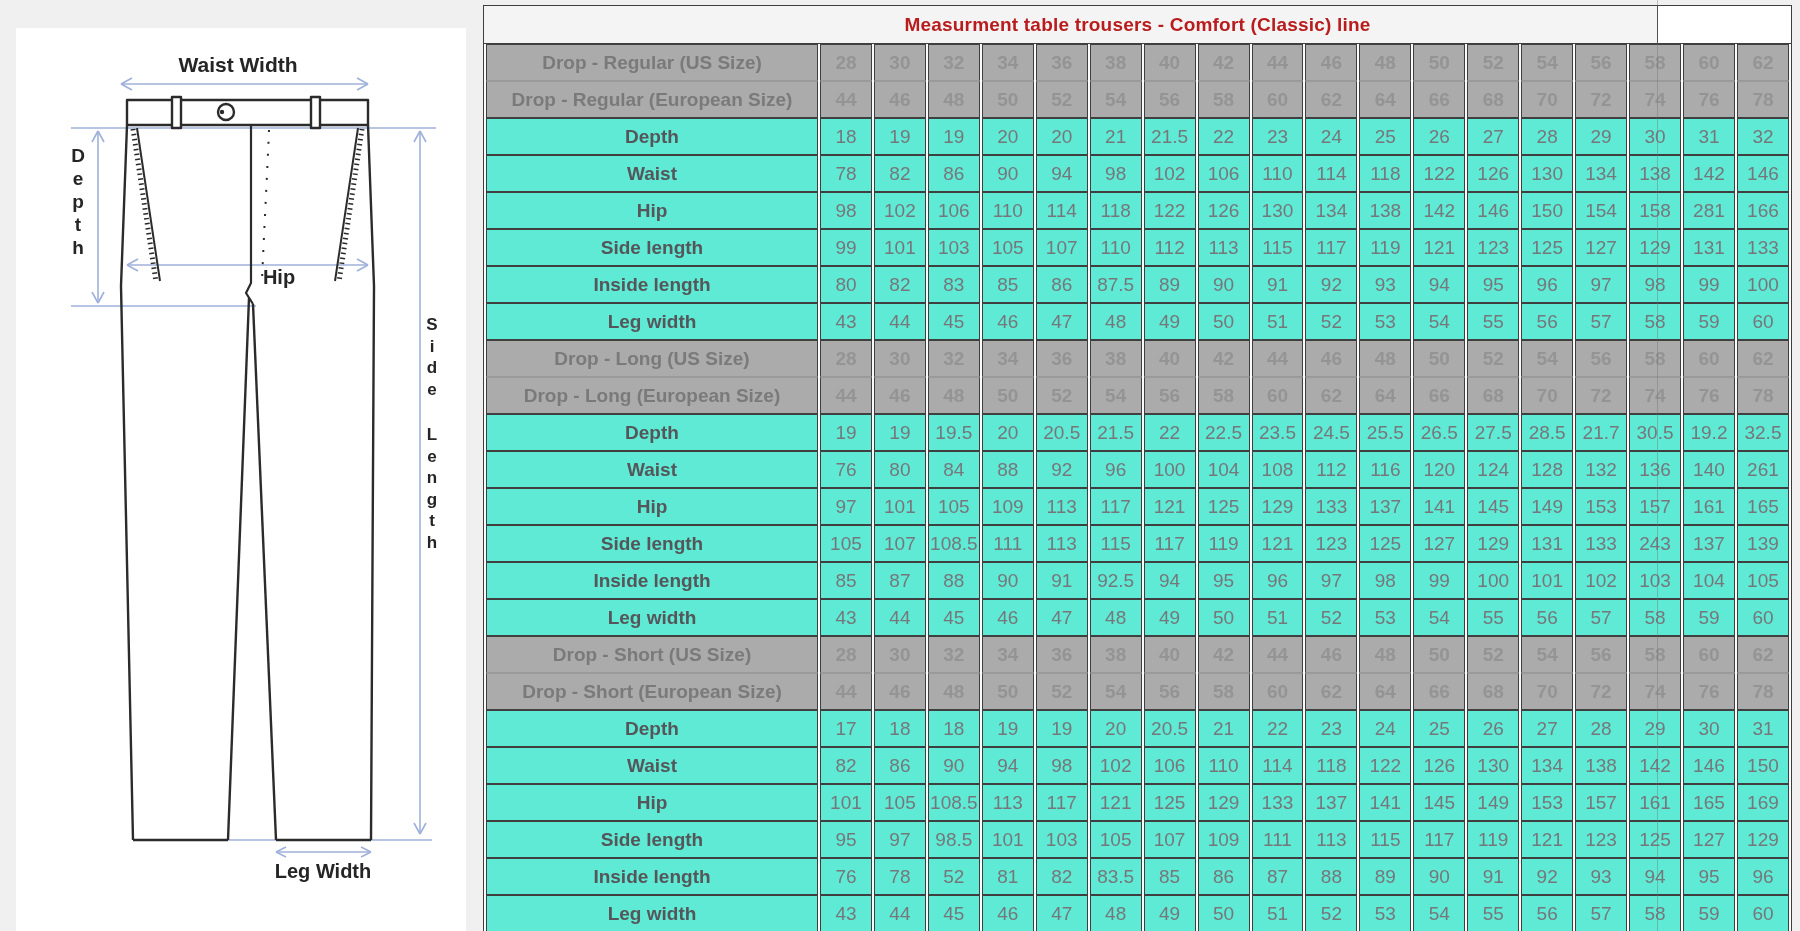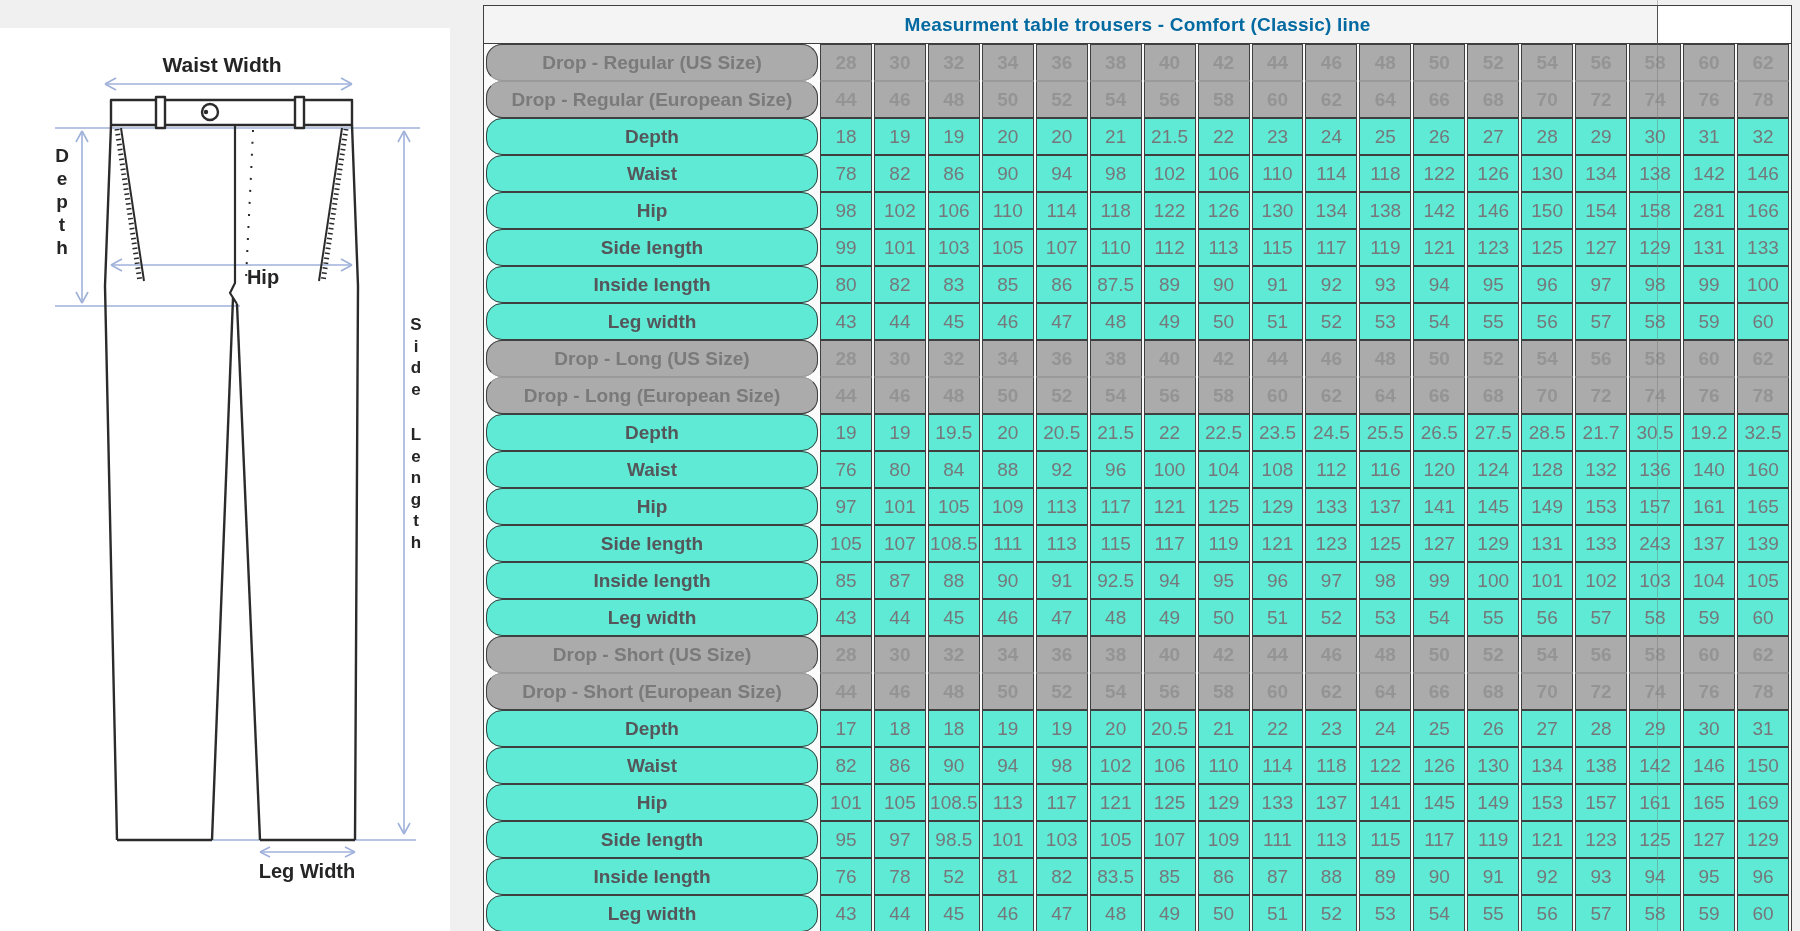--- a/index.html
+++ b/index.html
@@ -3,55 +3,55 @@
 <meta charset="utf-8">
 <style>
   html,body{margin:0;padding:0;}
   body{
     width:1800px;height:931px;position:relative;overflow:hidden;
     background:#f0f0f0;
     font-family:"Liberation Sans",sans-serif;
   }
   
   .diagram-panel{
-    position:absolute;left:0;top:28px;width:450px;height:903px;
+    position:absolute;left:16px;top:28px;width:450px;height:903px;
     background:#ffffff;
   }
   .diagram-panel svg{display:block;}
   .dlabel{fill:#252525;font-weight:bold;font-family:"Liberation Sans",sans-serif;}
   
   .table-wrap{
     position:absolute;left:483px;top:5px;width:1307px;
     border:1px solid #3f3f3f;background:#fbfbfb;
   }
   .title-bar{
     position:relative;height:37px;background:#f4f4f4;
     border-bottom:1px solid #3f3f3f;
   }
   .title-text{
     position:absolute;left:0;right:0;top:0;bottom:0;
     display:flex;align-items:center;justify-content:center;
-    font-size:19px;font-weight:bold;color:#0369a1;letter-spacing:.2px;
+    font-size:19px;font-weight:bold;color:#b91c1c;letter-spacing:.2px;
   }
   .title-spacer{
     position:absolute;right:0;top:0;bottom:0;width:133px;
     background:#ffffff;border-left:1px solid #3f3f3f;z-index:2;
   }
   table.mtable{
     width:100%;table-layout:fixed;
     border-collapse:separate;border-spacing:2px 0;
     background:#fbfbfb;
   }
   table.mtable td{
     height:35px;padding:0;text-align:center;vertical-align:middle;
     border:1px solid #3f3f3f;
     font-size:19px;color:#76777b;overflow:hidden;white-space:nowrap;
   }
   table.mtable td.lbl{
-    font-weight:bold;color:#55565a;border-radius:16px;
+    font-weight:bold;color:#55565a;
   }
   tr.data-row{background:#5eead4;}
   tr.size-row{background:#ababab;}
   tr.size-row td{color:#949494;font-weight:bold;}
   tr.size-row td.lbl{color:#7a7a7a;}
   tr.size-row.us td{border-bottom-color:#9a9a9a;}
   tr.size-row.eu td{border-top-color:#9a9a9a;text-align:center;}
   
   .faint-line{
     position:absolute;left:1657px;top:0;width:1px;height:931px;
@@ -419,21 +419,21 @@
           <td>104</td>
           <td>108</td>
           <td>112</td>
           <td>116</td>
           <td>120</td>
           <td>124</td>
           <td>128</td>
           <td>132</td>
           <td>136</td>
           <td>140</td>
-          <td>160</td>
+          <td>261</td>
         </tr>
         <tr class="data-row">
           <td class="lbl">Hip</td>
           <td>97</td>
           <td>101</td>
           <td>105</td>
           <td>109</td>
           <td>113</td>
           <td>117</td>
           <td>121</td>

